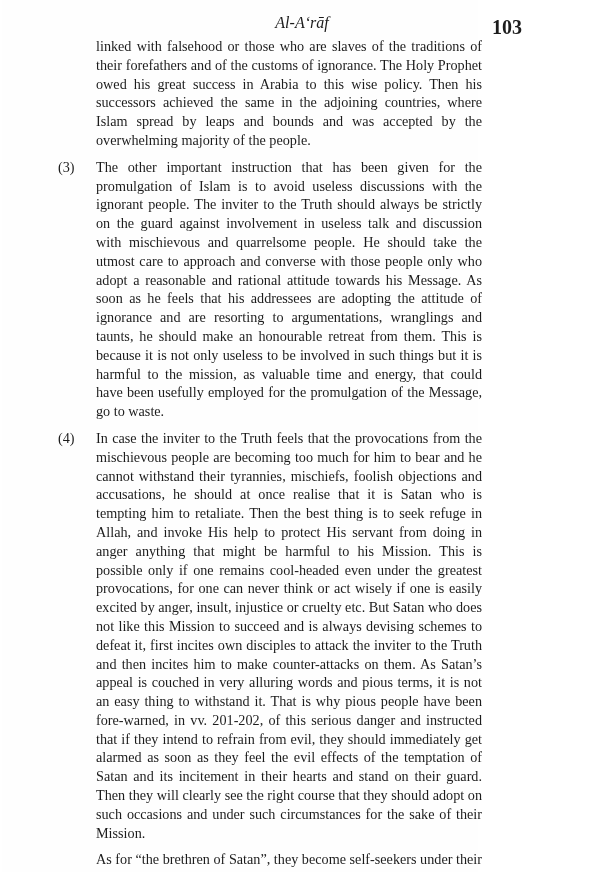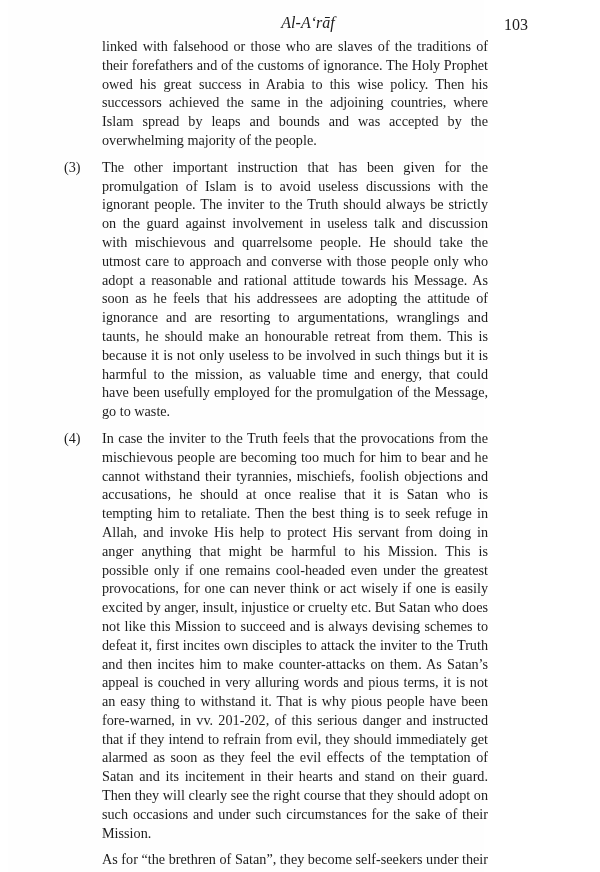--- a/index.html
+++ b/index.html
@@ -1,30 +1,30 @@
 <!DOCTYPE html>
 <html><head>
 <meta charset="utf-8">
 <style>
   html, body { margin: 0; padding: 0; background: #ffffff; }
   body {
     width: 600px; height: 872px; overflow: hidden; position: relative;
     font-family: "Liberation Serif", "DejaVu Serif", serif;
     color: #1c1c1c;
   }
-  .page { position: absolute; left: 8px; top: 0; width: 476px; height: 872px; background: #fefefe; }
+  .page { position: absolute; left: 2px; top: 0; width: 476px; height: 872px; background: #fefefe; }
   .running-head {
     position: absolute; top: 12px; left: 0; width: 600px; height: 22px;
   }
   .running-title {
     position: absolute; left: 0; width: 600px; text-align: center;
     font-style: italic; font-size: 16px; top: 2px;
   }
   .page-number {
-    position: absolute; right: 80px; top: 4px; font-weight: normal; font-size: 16px;
+    position: absolute; right: 80px; top: 4px; font-weight: bold; font-size: 20px;
   }
   .body-text {
     position: absolute; left: 42px; top: 37px; width: 438px;
     font-size: 14.2px; line-height: 18.8px; text-align: justify;
   }
   .para { margin: 0 0 8px 8px; }
   .indented { padding-left: 44px; }
   .numbered { position: relative; padding-left: 44px; }
   .num {
     position: absolute; left: 6px; top: 0;

